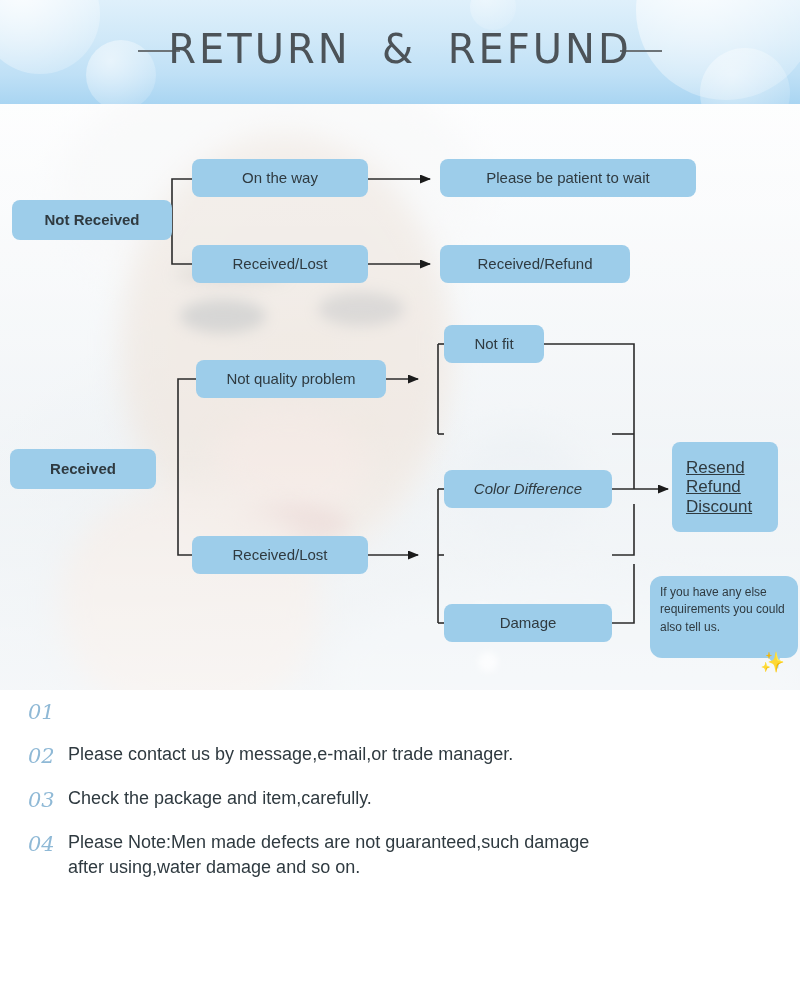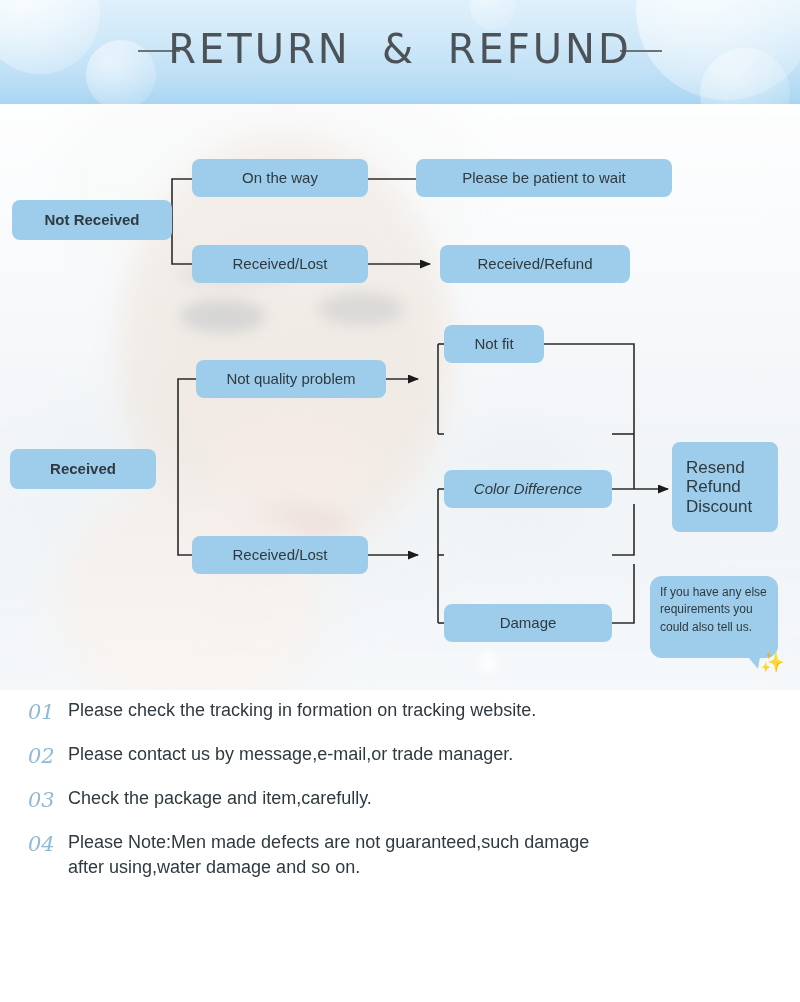--- a/index.html
+++ b/index.html
@@ -242,53 +242,52 @@
         <path d="M612,385 L668,385" marker-end="url(#arrow)"></path>
         <path d="M612,451 L634,451 L634,400"></path>
         <path d="M612,519 L634,519 L634,460"></path>
       </g>
     </svg>
 
     <div class="node bold" style="left:12px; top:96px; width:160px; height:40px;">Not Received</div>
 
     <div class="node" style="left:192px; top:55px; width:176px; height:38px;">On the way</div>
 
-    <div class="node" style="left:416px; top:55px; width:256px; height:38px;">Please be patient to wait</div>
+    <div class="node" style="left:440px; top:55px; width:256px; height:38px;">Please be patient to wait</div>
 
     <div class="node" style="left:192px; top:141px; width:176px; height:38px;">Received/Lost</div>
 
     <div class="node bold" style="left:10px; top:345px; width:146px; height:40px;">Received</div>
 
     <div class="node" style="left:440px; top:141px; width:190px; height:38px;">Received/Refund</div>
 
     <div class="node" style="left:196px; top:256px; width:190px; height:38px;">Not quality problem</div>
 
     <div class="node" style="left:444px; top:221px; width:100px; height:38px;">Not fit</div>
 
 
     <div class="node" style="left:192px; top:432px; width:176px; height:38px;">Received/Lost</div>
 
     <div class="node" style="left:444px; top:366px; width:168px; height:38px;font-style:italic;">Color Difference</div>
 
 
     <div class="node" style="left:444px; top:500px; width:168px; height:38px;">Damage</div>
 
-    <div class="node big left-al" style="left:672px; top:338px; width:106px; height:90px;">Resend
+    <div class="node big left-al" style="left:672px; top:338px; width:106px; height:90px;text-decoration:underline;">Resend
 Refund
 Discount</div>
 
-    <div id="bubble" style="left:650px; top:472px; width:128px; height:82px;">If you have any else requirements you could also tell us.</div>
+    <div id="bubble" style="left:650px; top:472px; width:148px; height:82px;">If you have any else requirements you could also tell us.</div>
     <div id="sparkle" style="left:760px; top:548px;">✨</div>
   </div>
 
   <div id="notes">
 
     <div class="note">
       <div class="note-num">01</div>
-      <div class="note-text">Please check the tracking in formation on tracking website.</div>
     </div>
 
     <div class="note">
       <div class="note-num">02</div>
       <div class="note-text">Please contact us by message,e-mail,or trade manager.</div>
     </div>
 
     <div class="note">
       <div class="note-num">03</div>
       <div class="note-text">Check the package and item,carefully.</div>

